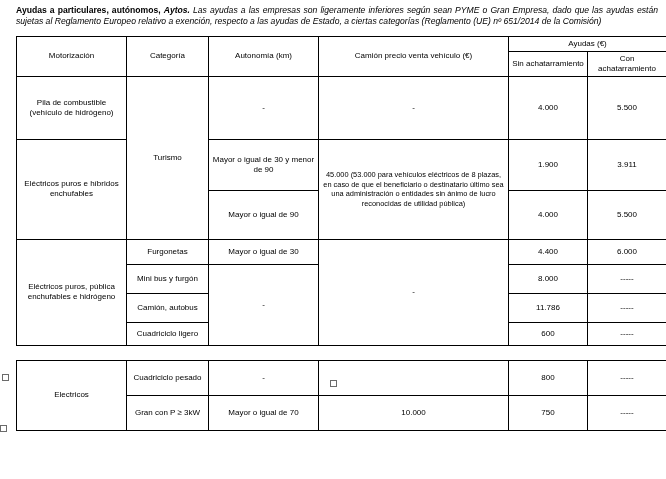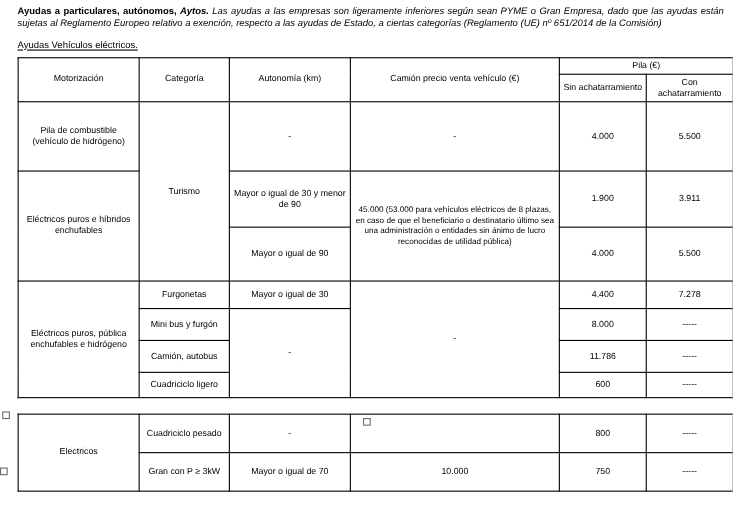--- a/index.html
+++ b/index.html
@@ -92,38 +92,37 @@
   .m3 { left: 0px;  top: 425px; }
   .tbl2-wrap { margin-top: 14px; }
 </style>
 </head>
 <body>
 
 <div class="page">
 
   <p class="intro"><span class="lead">Ayudas a particulares, autónomos,</span> <span class="lead-em">Aytos.</span><span> Las ayudas a las empresas son ligeramente inferiores según sean PYME o Gran Empresa, dado que las ayudas están sujetas al Reglamento Europeo relativo a  exención, respecto a las ayudas de Estado, a ciertas categorías  (Reglamento (UE) nº 651/2014 de la Comisión)</span></p>
 
-  <p class="subtitle">Ayudas Vehículos eléctricos.</p>
 
   <table class="grid">
     <colgroup>
       <col style="width:110px">
       <col style="width:82px">
       <col style="width:110px">
       <col style="width:190px">
       <col style="width:79px">
       <col style="width:79px">
     </colgroup>
     <tbody>
       <tr>
         <th class="hdr" rowspan="2">Motorización</th>
         <th class="hdr" rowspan="2">Categoría</th>
         <th class="hdr" rowspan="2">Autonomía (km)</th>
         <th class="hdr" rowspan="2">Camión precio venta vehículo (€)</th>
-        <th class="hdr" colspan="2">Pila (€)</th>
+        <th class="hdr" colspan="2">Ayudas (€)</th>
       </tr>
       <tr>
         <th class="hdr-sub">Sin achatarramiento</th>
         <th class="hdr-sub">Con achatarramiento</th>
       </tr>
 
       <tr>
         <td class="rowlabel" style="height:58px">Pila de combustible (vehículo de hidrógeno)</td>
         <td class="cat" rowspan="3">Turismo</td>
         <td>-</td>
@@ -145,21 +144,21 @@
         <td class="num">4.000</td>
         <td class="num">5.500</td>
       </tr>
 
       <tr>
         <td class="rowlabel" rowspan="4">Eléctricos puros, pública enchufables e hidrógeno</td>
         <td class="cat" style="height:20px">Furgonetas</td>
         <td>Mayor o igual de 30</td>
         <td rowspan="4">-</td>
         <td class="num">4.400</td>
-        <td class="num">7.278</td>
+        <td class="num">6.000</td>
       </tr>
 
       <tr>
         <td class="cat" style="height:24px">Mini bus y furgón</td>
         <td rowspan="3">-</td>
         <td class="num">8.000</td>
         <td class="num">-----</td>
       </tr>
 
       <tr>

